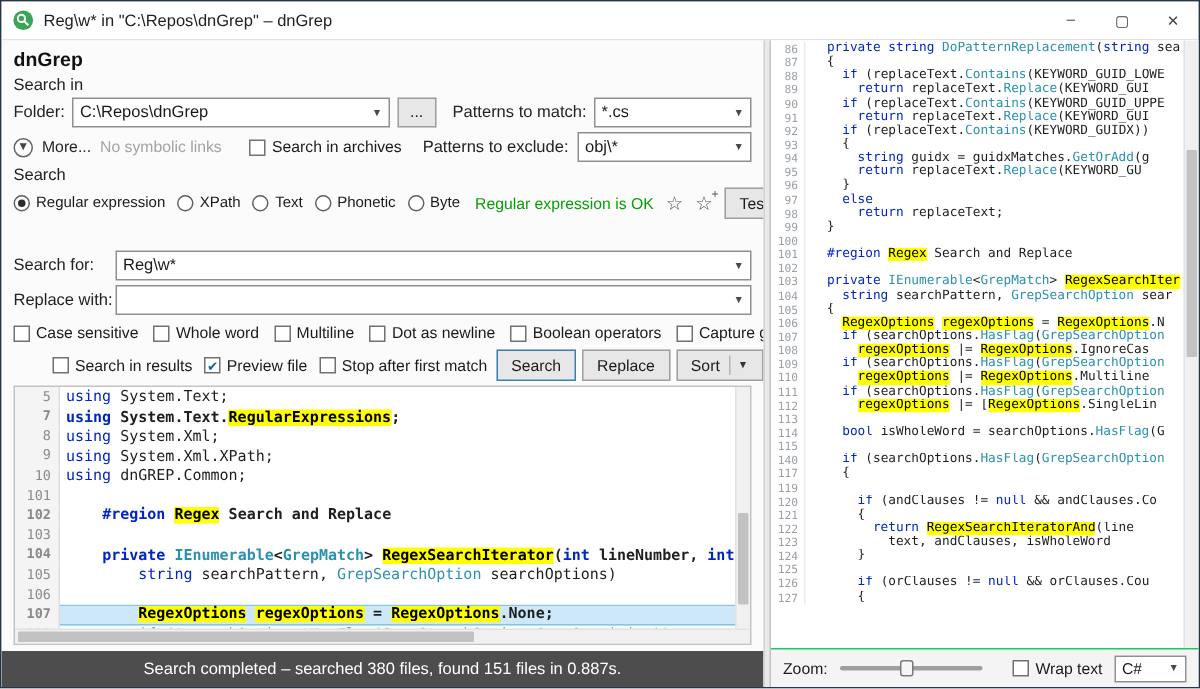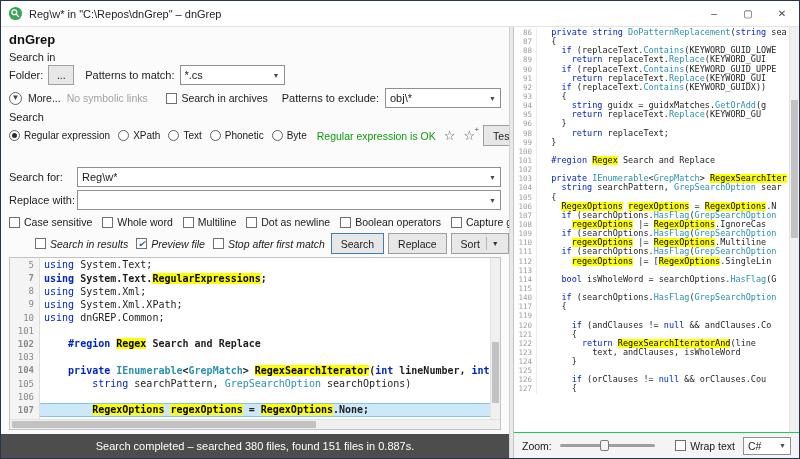--- a/index.html
+++ b/index.html
@@ -126,20 +126,24 @@
     <div class="left-panel">
 
       <div class="app-header pad">
         <span class="app-title">dnGrep</span>
       </div>
 
       <div class="sec-label pad">Search in</div>
 
       <div class="row pad" style="gap:5px; height:22px;">
         <span class="lbl">Folder:</span>
+        <div class="combo" style="flex:1 1 auto;">
+          <span class="val">C:\Repos\dnGrep</span>
+          <span class="arrow">▼</span>
+        </div>
         <span class="btn browse-btn">...</span>
         <span class="lbl" style="margin-left:6px;">Patterns to match:</span>
         <div class="combo" style="width:105px; flex:0 0 auto;">
           <span class="val">*.cs</span>
           <span class="arrow">▼</span>
         </div>
       </div>
 
       <div class="row pad" style="gap:6px; height:22px; margin-top:3px;">
         <span class="expander">▼</span>
@@ -224,21 +228,21 @@
             <span class="cbx"></span>
             <span>Boolean operators</span>
           </label>
           <label class="cb-item">
             <span class="cbx"></span>
             <span>Capture group search</span>
           </label>
         </div>
 
       <div class="row pad" style="gap:6px; height:24px; margin-top:3px;">
-        <div class="row" style="gap:8px; margin-left:26px;font-style:italic;">
+        <div class="row" style="gap:8px; margin-left:26px;">
             <label class="cb-item">
               <span class="cbx"></span>
               <span>Search in results</span>
             </label>
             <label class="cb-item">
               <span class="cbx">✔</span>
               <span>Preview file</span>
             </label>
             <label class="cb-item">
               <span class="cbx"></span>
@@ -299,20 +303,21 @@
             <div class="pv-row"><span class="pv-num">87</span><span class="pv-text"><span class="sg-pl">  {</span></span></div>
             <div class="pv-row"><span class="pv-num">88</span><span class="pv-text"><span class="sg-pl">    </span><span class="sg-kw">if</span><span class="sg-pl"> (replaceText.</span><span class="sg-ty">Contains</span><span class="sg-pl">(KEYWORD_GUID_LOWE</span></span></div>
             <div class="pv-row"><span class="pv-num">89</span><span class="pv-text"><span class="sg-pl">      </span><span class="sg-kw">return</span><span class="sg-pl"> replaceText.</span><span class="sg-ty">Replace</span><span class="sg-pl">(KEYWORD_GUI</span></span></div>
             <div class="pv-row"><span class="pv-num">90</span><span class="pv-text"><span class="sg-pl">    </span><span class="sg-kw">if</span><span class="sg-pl"> (replaceText.</span><span class="sg-ty">Contains</span><span class="sg-pl">(KEYWORD_GUID_UPPE</span></span></div>
             <div class="pv-row"><span class="pv-num">91</span><span class="pv-text"><span class="sg-pl">      </span><span class="sg-kw">return</span><span class="sg-pl"> replaceText.</span><span class="sg-ty">Replace</span><span class="sg-pl">(KEYWORD_GUI</span></span></div>
             <div class="pv-row"><span class="pv-num">92</span><span class="pv-text"><span class="sg-pl">    </span><span class="sg-kw">if</span><span class="sg-pl"> (replaceText.</span><span class="sg-ty">Contains</span><span class="sg-pl">(KEYWORD_GUIDX))</span></span></div>
             <div class="pv-row"><span class="pv-num">93</span><span class="pv-text"><span class="sg-pl">    {</span></span></div>
             <div class="pv-row"><span class="pv-num">94</span><span class="pv-text"><span class="sg-pl">      </span><span class="sg-kw">string</span><span class="sg-pl"> guidx = guidxMatches.</span><span class="sg-ty">GetOrAdd</span><span class="sg-pl">(g</span></span></div>
             <div class="pv-row"><span class="pv-num">95</span><span class="pv-text"><span class="sg-pl">      </span><span class="sg-kw">return</span><span class="sg-pl"> replaceText.</span><span class="sg-ty">Replace</span><span class="sg-pl">(KEYWORD_GU</span></span></div>
             <div class="pv-row"><span class="pv-num">96</span><span class="pv-text"><span class="sg-pl">    }</span></span></div>
+            <div class="pv-row"><span class="pv-num">97</span><span class="pv-text"><span class="sg-pl">    </span><span class="sg-kw">else</span></span></div>
             <div class="pv-row"><span class="pv-num">98</span><span class="pv-text"><span class="sg-pl">      </span><span class="sg-kw">return</span><span class="sg-pl"> replaceText;</span></span></div>
             <div class="pv-row"><span class="pv-num">99</span><span class="pv-text"><span class="sg-pl">  }</span></span></div>
             <div class="pv-row"><span class="pv-num">100</span><span class="pv-text"></span></div>
             <div class="pv-row"><span class="pv-num">101</span><span class="pv-text"><span class="sg-pl">  </span><span class="sg-pp">#region</span><span class="sg-pl"> </span><span class="sg-hl">Regex</span><span class="sg-pl"> Search and Replace</span></span></div>
             <div class="pv-row"><span class="pv-num">102</span><span class="pv-text"></span></div>
             <div class="pv-row"><span class="pv-num">103</span><span class="pv-text"><span class="sg-pl">  </span><span class="sg-kw">private</span><span class="sg-pl"> </span><span class="sg-ty">IEnumerable</span><span class="sg-pl">&lt;</span><span class="sg-ty">GrepMatch</span><span class="sg-pl">&gt; </span><span class="sg-hl">RegexSearchIter</span></span></div>
             <div class="pv-row"><span class="pv-num">104</span><span class="pv-text"><span class="sg-pl">    </span><span class="sg-kw">string</span><span class="sg-pl"> searchPattern, </span><span class="sg-ty">GrepSearchOption</span><span class="sg-pl"> sear</span></span></div>
             <div class="pv-row"><span class="pv-num">105</span><span class="pv-text"><span class="sg-pl">  {</span></span></div>
             <div class="pv-row"><span class="pv-num">106</span><span class="pv-text"><span class="sg-pl">    </span><span class="sg-hl">RegexOptions</span><span class="sg-pl"> </span><span class="sg-hl">regexOptions</span><span class="sg-pl"> = </span><span class="sg-hl">RegexOptions</span><span class="sg-pl">.N</span></span></div>
             <div class="pv-row"><span class="pv-num">107</span><span class="pv-text"><span class="sg-pl">    </span><span class="sg-kw">if</span><span class="sg-pl"> (searchOptions.</span><span class="sg-ty">HasFlag</span><span class="sg-pl">(</span><span class="sg-ty">GrepSearchOption</span></span></div>

